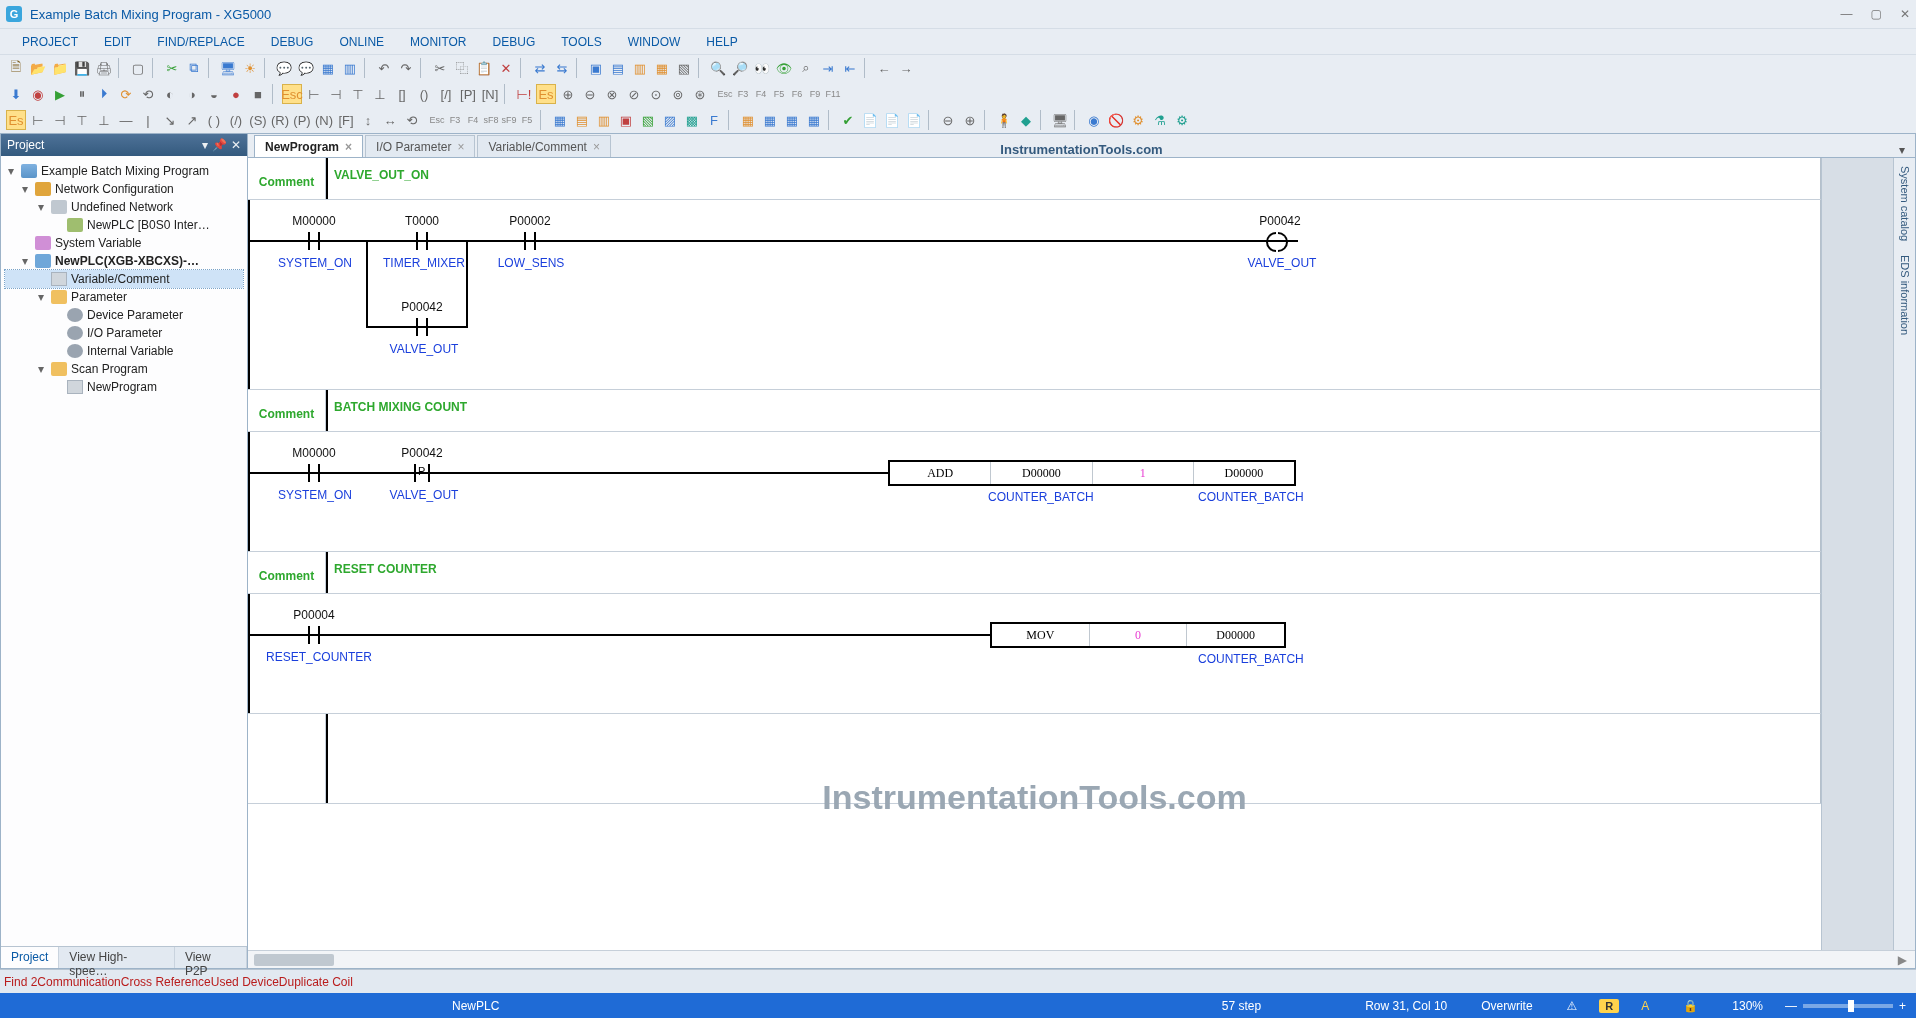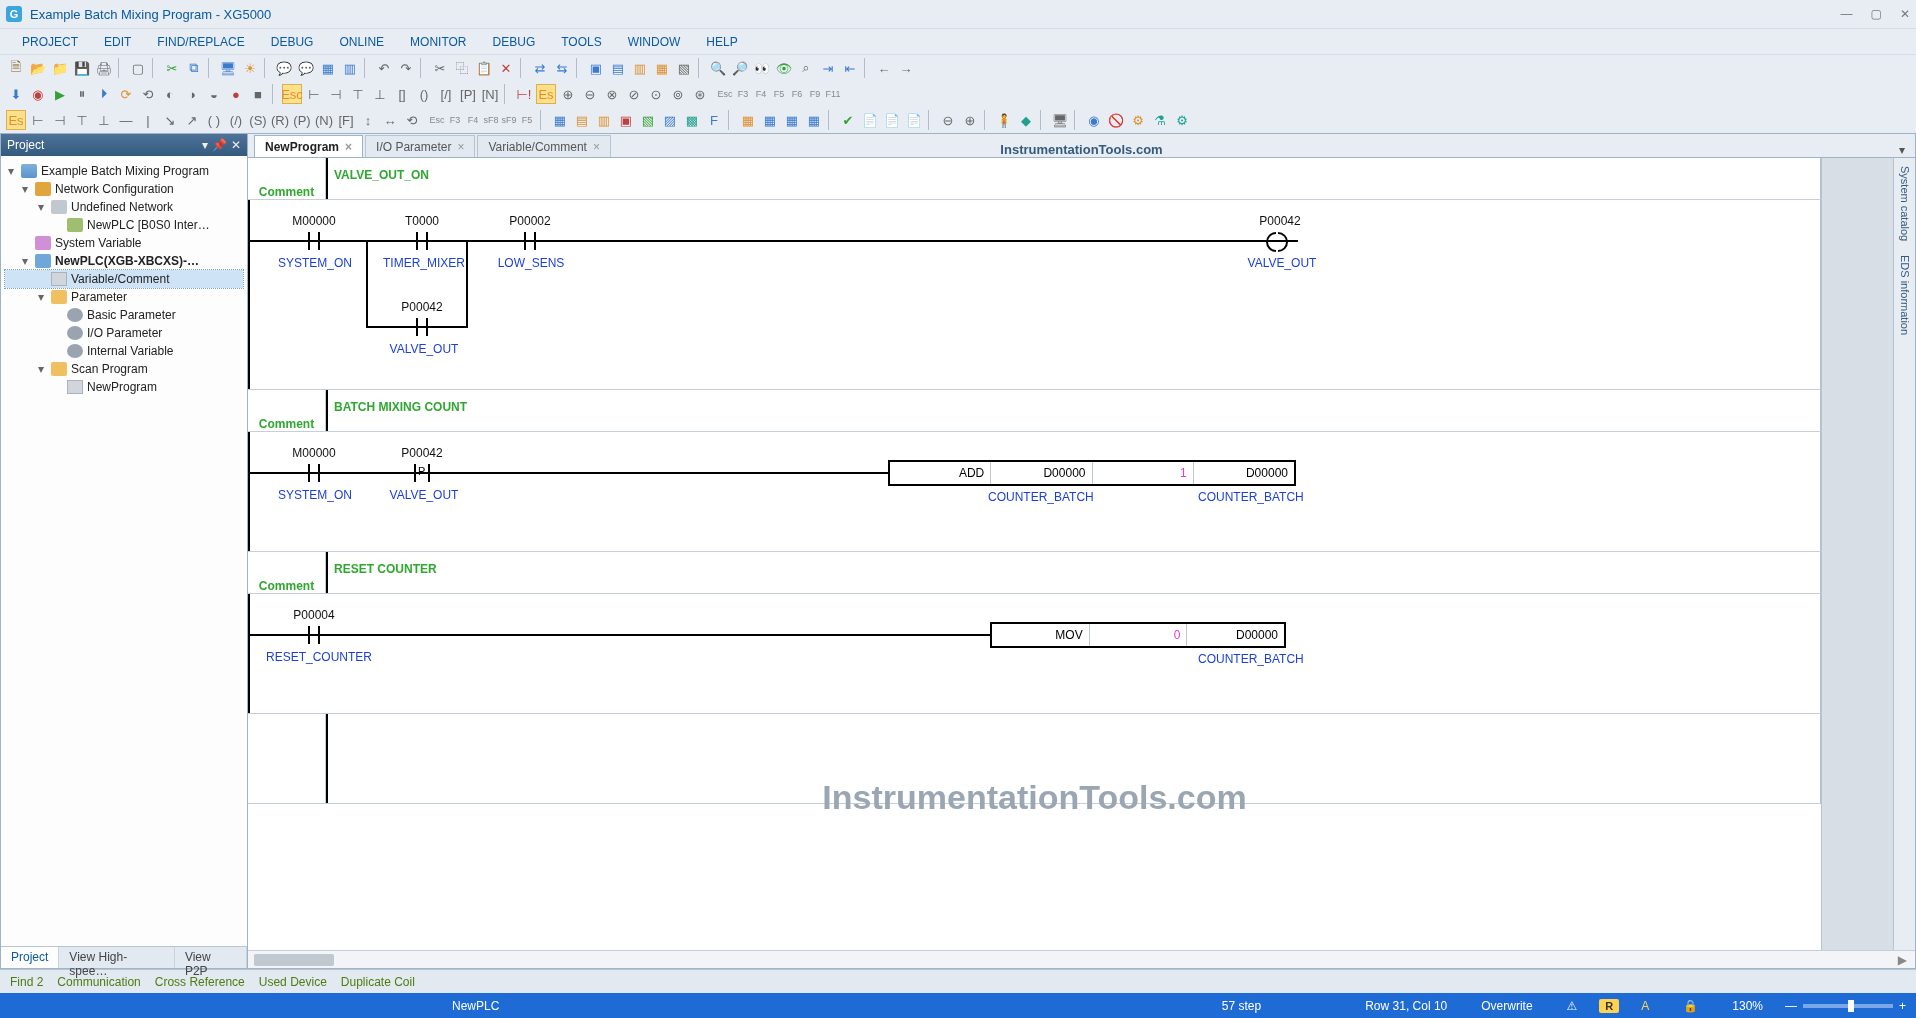--- a/index.html
+++ b/index.html
@@ -62,21 +62,21 @@
 .tabs .more { margin-left: auto; margin-right: 4px; color: #555; padding: 0 6px; }
 
 
 .ladder-wrap { flex: 1; display: flex; overflow: hidden; }
 .ladder { flex: 1; overflow: auto; background: #fff; position: relative; }
 .scrollx { height: 18px; background: #f2f4f7; border-top: 1px solid #c6cfd9; display: flex; align-items: center; }
 .scrollx .thumb { width: 80px; height: 12px; background: #c0c8d0; margin-left: 6px; border-radius: 2px; }
 .scrollx .rarr { margin-left: auto; margin-right: 8px; color: #888; }
 
 .rung { display: flex; border-bottom: 1px solid #c6cfd9; min-height: 36px; }
-.rung .cmtcol { width: 78px; border-right: 1px solid #c6cfd9; display: flex; align-items: flex-end; justify-content: center; padding-top: 6px; }
+.rung .cmtcol { width: 78px; border-right: 1px solid #c6cfd9; display: flex; align-items: center; justify-content: center; padding-top: 6px; }
 .rung .cmtlbl { color: #2ea82e; font-weight: bold; }
 .rung .cmttext { color: #2ea82e; font-weight: bold; padding: 6px 4px; }
 .rung .stepno { color: #1f4fd6; font-weight: bold; align-self: flex-end; padding-bottom: 4px; margin-left: auto; margin-right: 4px; }
 .rung .body { flex: 1; position: relative; padding: 8px 0 14px 0; }
 .rung .body .rail { position: absolute; top: 0; bottom: 0; left: 0; width: 2px; background: #000; }
 .rung .body .railr { position: absolute; top: 0; bottom: 0; right: 0; width: 1px; background: #b5c0cb; }
 
 
 .hw { position: absolute; height: 2px; background: #000; }
 .vw { position: absolute; width: 2px; background: #000; }
@@ -85,33 +85,33 @@
 .contact { position: absolute; width: 20px; height: 18px; }
 .contact::before, .contact::after { content: ""; position: absolute; top: 0; bottom: 0; width: 2px; background: #000; }
 .contact::before { left: 4px; } .contact::after { right: 4px; }
 .contact.p::before { left: 2px; } .contact.p::after { right: 2px; }
 .contact .pmark { position: absolute; left: 6px; top: 1px; font-size: 11px; color: #000; }
 .coil { position: absolute; width: 22px; height: 18px; }
 .coil::before, .coil::after { content: ""; position: absolute; top: 0; width: 8px; height: 16px; border: 2px solid #000; }
 .coil::before { left: 0; border-right: none; border-radius: 10px 0 0 10px; }
 .coil::after { right: 0; border-left: none; border-radius: 0 10px 10px 0; }
 .fbox { position: absolute; border: 2px solid #000; background: #fff; display: flex; align-items: center; }
-.fbox .cell { flex: 1; text-align: right; padding: 0 6px; }
+.fbox .cell { flex: 1; text-align: center; padding: 0 0; font-family: Liberation Serif, serif; }
 .fbox .sep { width: 1px; align-self: stretch; background: #c0c8d0; }
 .pink { color: #e83ad1; }
 .fname { position: absolute; color: #1a3fdc; text-align: center; }
 
 .watermark { position: absolute; left: 50%; top: 620px; transform: translateX(-50%); color: #9aa7b3; font-size: 34px; font-weight: bold; pointer-events: none; }
 
 .ladderR { width: 72px; background: #d7dee6; border-left: 1px solid #b7c4d1; }
 .sidevert { width: 22px; background: #e8edf3; border-left: 1px solid #b7c4d1; display: flex; flex-direction: column; align-items: center; padding-top: 8px; gap: 14px; }
 .sidevert .vtab { writing-mode: vertical-rl; color: #345a7e; font-size: 11px; }
 
 
-.bottom1 { height: 24px; background: #e2e9f1; border-top: 1px solid #b7c4d1; display: flex; align-items: center; padding: 0 10px; gap: 14px; color: #4d7c0f; }
+.bottom1 { height: 24px; background: #e2e9f1; border-top: 1px solid #b7c4d1; display: flex; align-items: center; padding: 0 4px; color: #b91c1c; }
 .bottom2 { height: 26px; background: #1f6bd6; color: #fff; display: flex; align-items: center; padding: 0 10px; gap: 10px; }
 .bottom2 .seg { padding: 0 12px; }
 .bottom2 .fill { flex: 1; }
 .bottom2 .badge { background: #ffd34d; color: #333; padding: 1px 6px; border-radius: 2px; font-weight: bold; font-size: 11px; }
 .bottom2 .zoom { display: flex; align-items: center; gap: 6px; }
 .bottom2 .ztrack { width: 90px; height: 4px; background: #7aa8e6; position: relative; }
 .bottom2 .ztrack .zthumb { position: absolute; left: 50%; top: -4px; width: 6px; height: 12px; background: #fff; }
 </style>
 </head>
 <body>
@@ -344,21 +344,21 @@
           <span class="lbl">Variable/Comment</span>
         </div>
       <div class="node i2">
           <span class="tw">▾</span>
           <span class="ico fold"></span>
           <span class="lbl">Parameter</span>
         </div>
       <div class="node i3">
           <span class="tw"></span>
           <span class="ico gear"></span>
-          <span class="lbl">Basic Parameter</span>
+          <span class="lbl">Device Parameter</span>
         </div>
       <div class="node i3">
           <span class="tw"></span>
           <span class="ico gear"></span>
           <span class="lbl">I/O Parameter</span>
         </div>
       <div class="node i3">
           <span class="tw"></span>
           <span class="ico gear"></span>
           <span class="lbl">Internal Variable</span>

